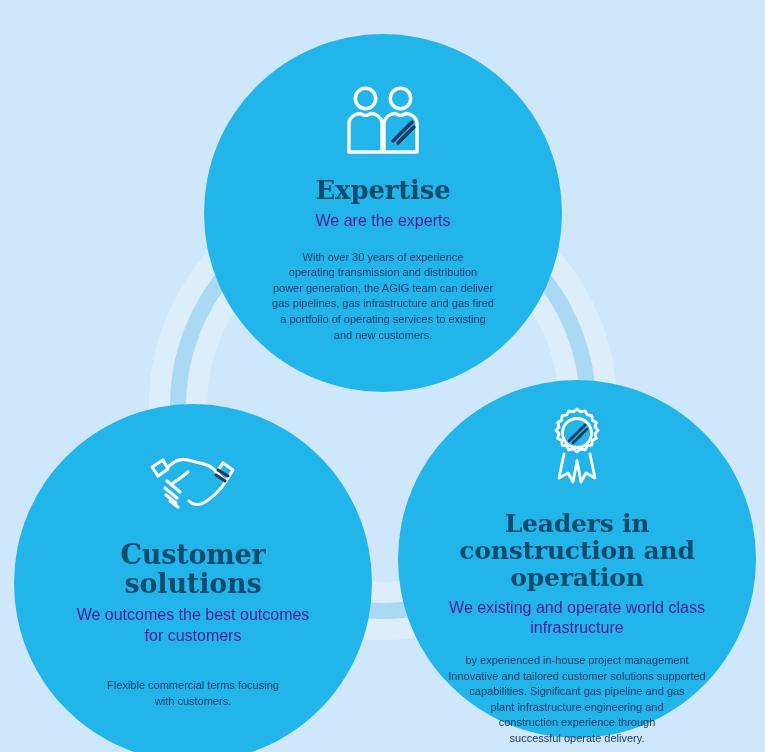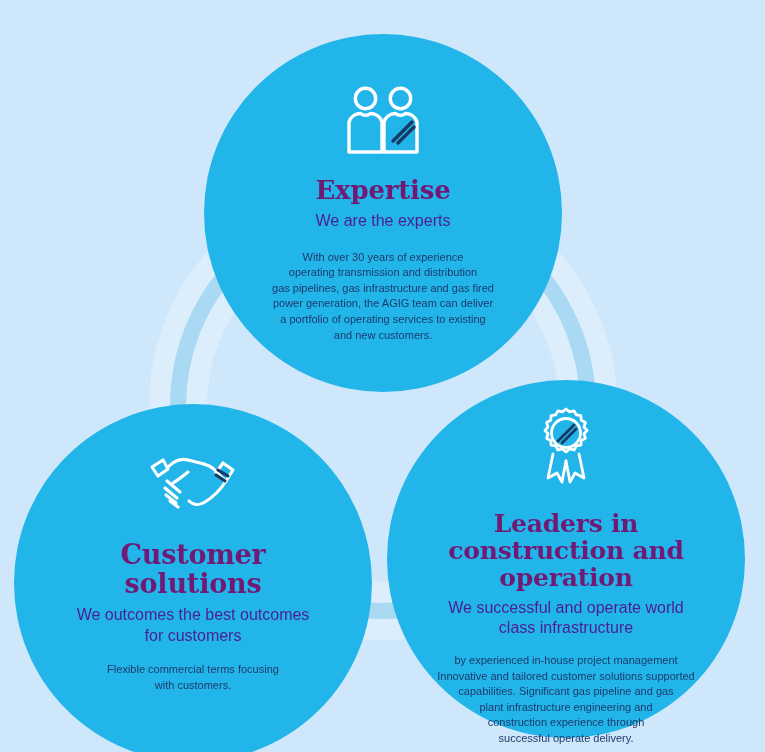--- a/index.html
+++ b/index.html
@@ -47,39 +47,39 @@
   
   .node-customer {
     left: 14px;
     top: 404px;
     width: 358px;
     height: 358px;
     padding-top: 38px;
   }
   
   .node-leaders {
-    left: 387px;
+    left: 398px;
     top: 380px;
     width: 358px;
     height: 358px;
     padding-top: 28px;
   }
 
   .icon-wrap {
     width: 100%;
     display: flex;
     justify-content: center;
     align-items: flex-end;
   }
   .icon-expertise { height: 74px; }
   .icon-customer  { height: 70px; }
   .icon-leaders   { height: 78px; }
 
   .card-title {
-    color: #701a75;
+    color: #0c4a6e;
     font-family: "DejaVu Serif", "Liberation Serif", serif;
     font-weight: bold;
     line-height: 1.08;
     letter-spacing: -0.2px;
   }
   .node-expertise .card-title {
     font-size: 26px;
     margin-top: 20px;
   }
   .node-customer .card-title {
@@ -104,21 +104,21 @@
   .node-leaders .card-subtitle { max-width: 260px; }
 
   .card-body {
     color: #1b3b6b;
     font-family: "Liberation Sans", sans-serif;
     font-size: 11px;
     line-height: 1.42;
     margin-top: 18px;
   }
   .node-expertise .card-body { max-width: 246px; }
-  .node-customer .card-body  { max-width: 224px; margin-top: 16px; }
+  .node-customer .card-body  { max-width: 224px; margin-top: 32px; }
   .node-leaders .card-body   { max-width: 292px; margin-top: 14px; }
 
   .card-body .ln { display: block; }
 </style>
 </head>
 <body>
 
 <div class="infographic">
 
   <svg class="ring-layer" viewBox="0 0 765 752" width="765" height="752" aria-hidden="true">
@@ -142,22 +142,22 @@
       </svg>
     </div>
 
     <div class="card-title">Expertise</div>
 
     <div class="card-subtitle">We are the experts</div>
 
     <div class="card-body">
       <span class="ln">With over 30 years of experience</span>
       <span class="ln">operating transmission and distribution</span>
+      <span class="ln">power generation, the AGIG team can deliver</span>
       <span class="ln">gas pipelines, gas infrastructure and gas fired</span>
-      <span class="ln">power generation, the AGIG team can deliver</span>
       <span class="ln">a portfolio of operating services to existing</span>
       <span class="ln">and new customers.</span>
     </div>
   </div>
 
   <div class="circle node-customer">
     <div class="icon-wrap icon-customer">
       <svg viewBox="0 0 92 62" width="92" height="62">
         <g fill="none" stroke="#ffffff" stroke-width="3.1" stroke-linecap="round" stroke-linejoin="round">
           <path d="M5 17 L16 10 L21 19 L11 26 Z"></path>
@@ -210,21 +210,21 @@
         </g>
       </svg>
     </div>
 
     <div class="card-title">
       <span class="ln">Leaders in construction</span>
       <span class="ln">and operation</span>
     </div>
 
     <div class="card-subtitle">
-      <span class="ln">We successful and operate</span>
+      <span class="ln">We existing and operate</span>
       <span class="ln">world class infrastructure</span>
     </div>
 
     <div class="card-body">
       <span class="ln">by experienced in-house project management</span>
       <span class="ln">Innovative and tailored customer solutions supported</span>
       <span class="ln">capabilities. Significant gas pipeline and gas</span>
       <span class="ln">plant infrastructure engineering and</span>
       <span class="ln">construction experience through</span>
       <span class="ln">successful operate delivery.</span>

